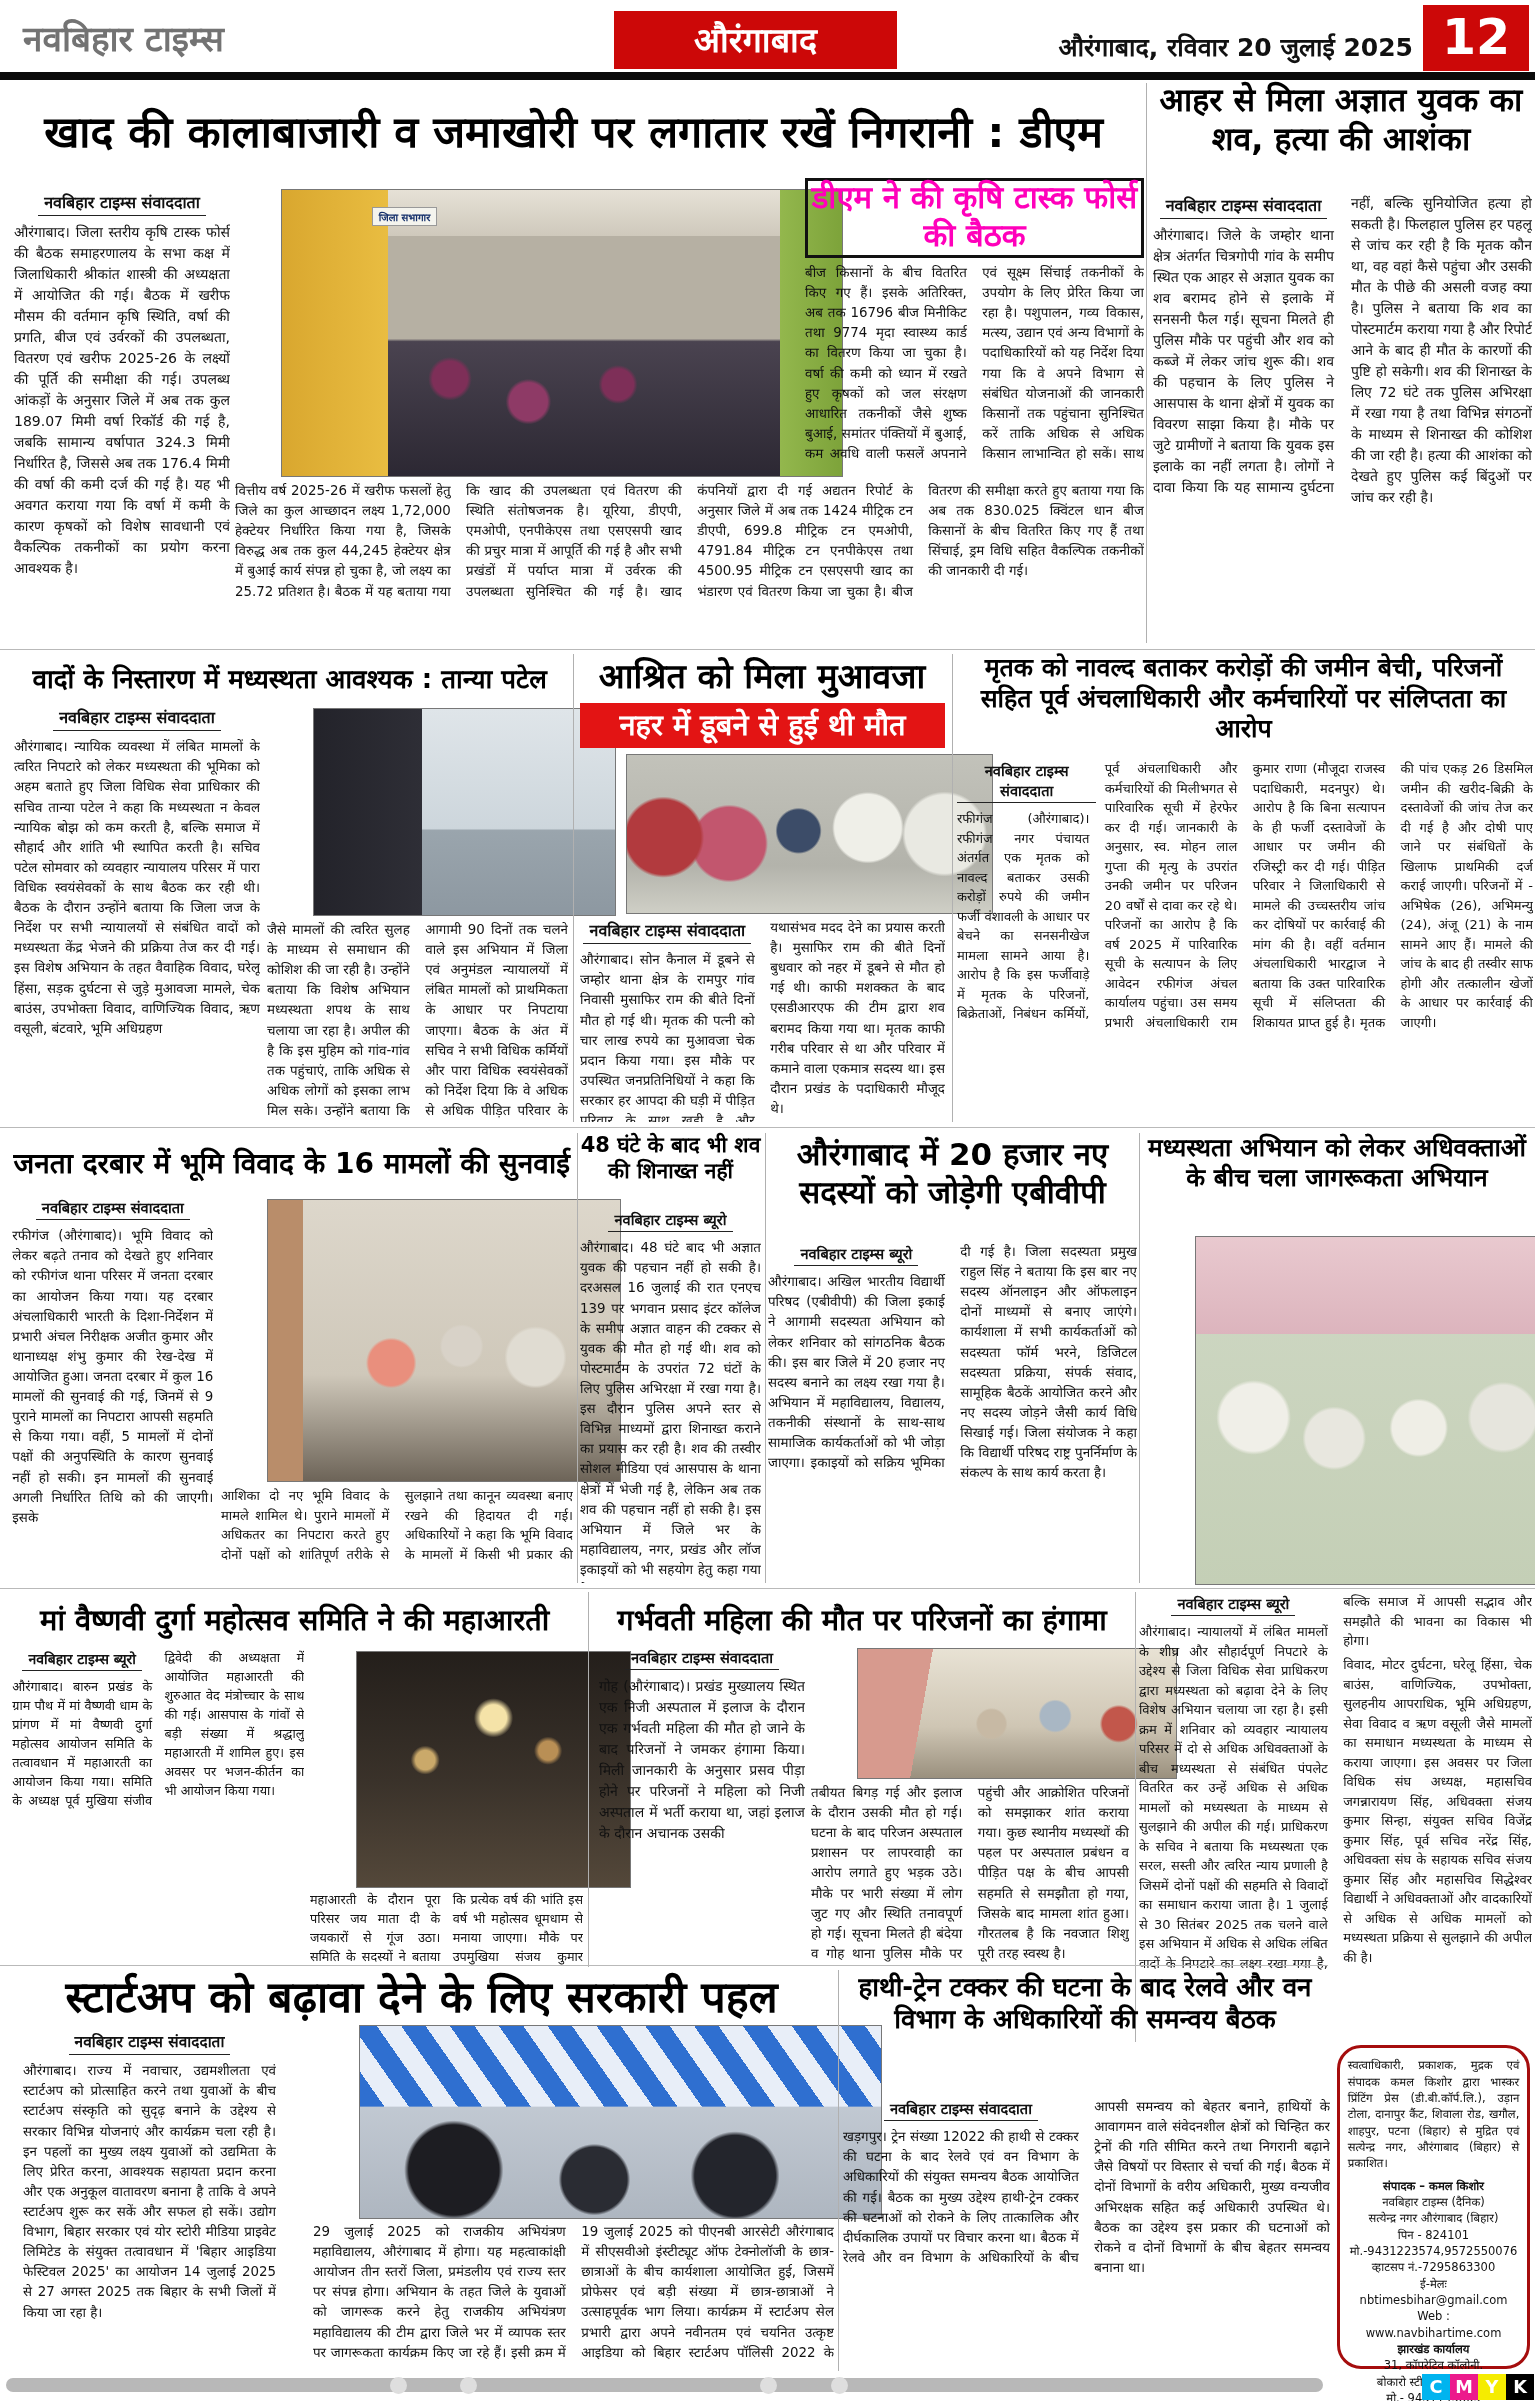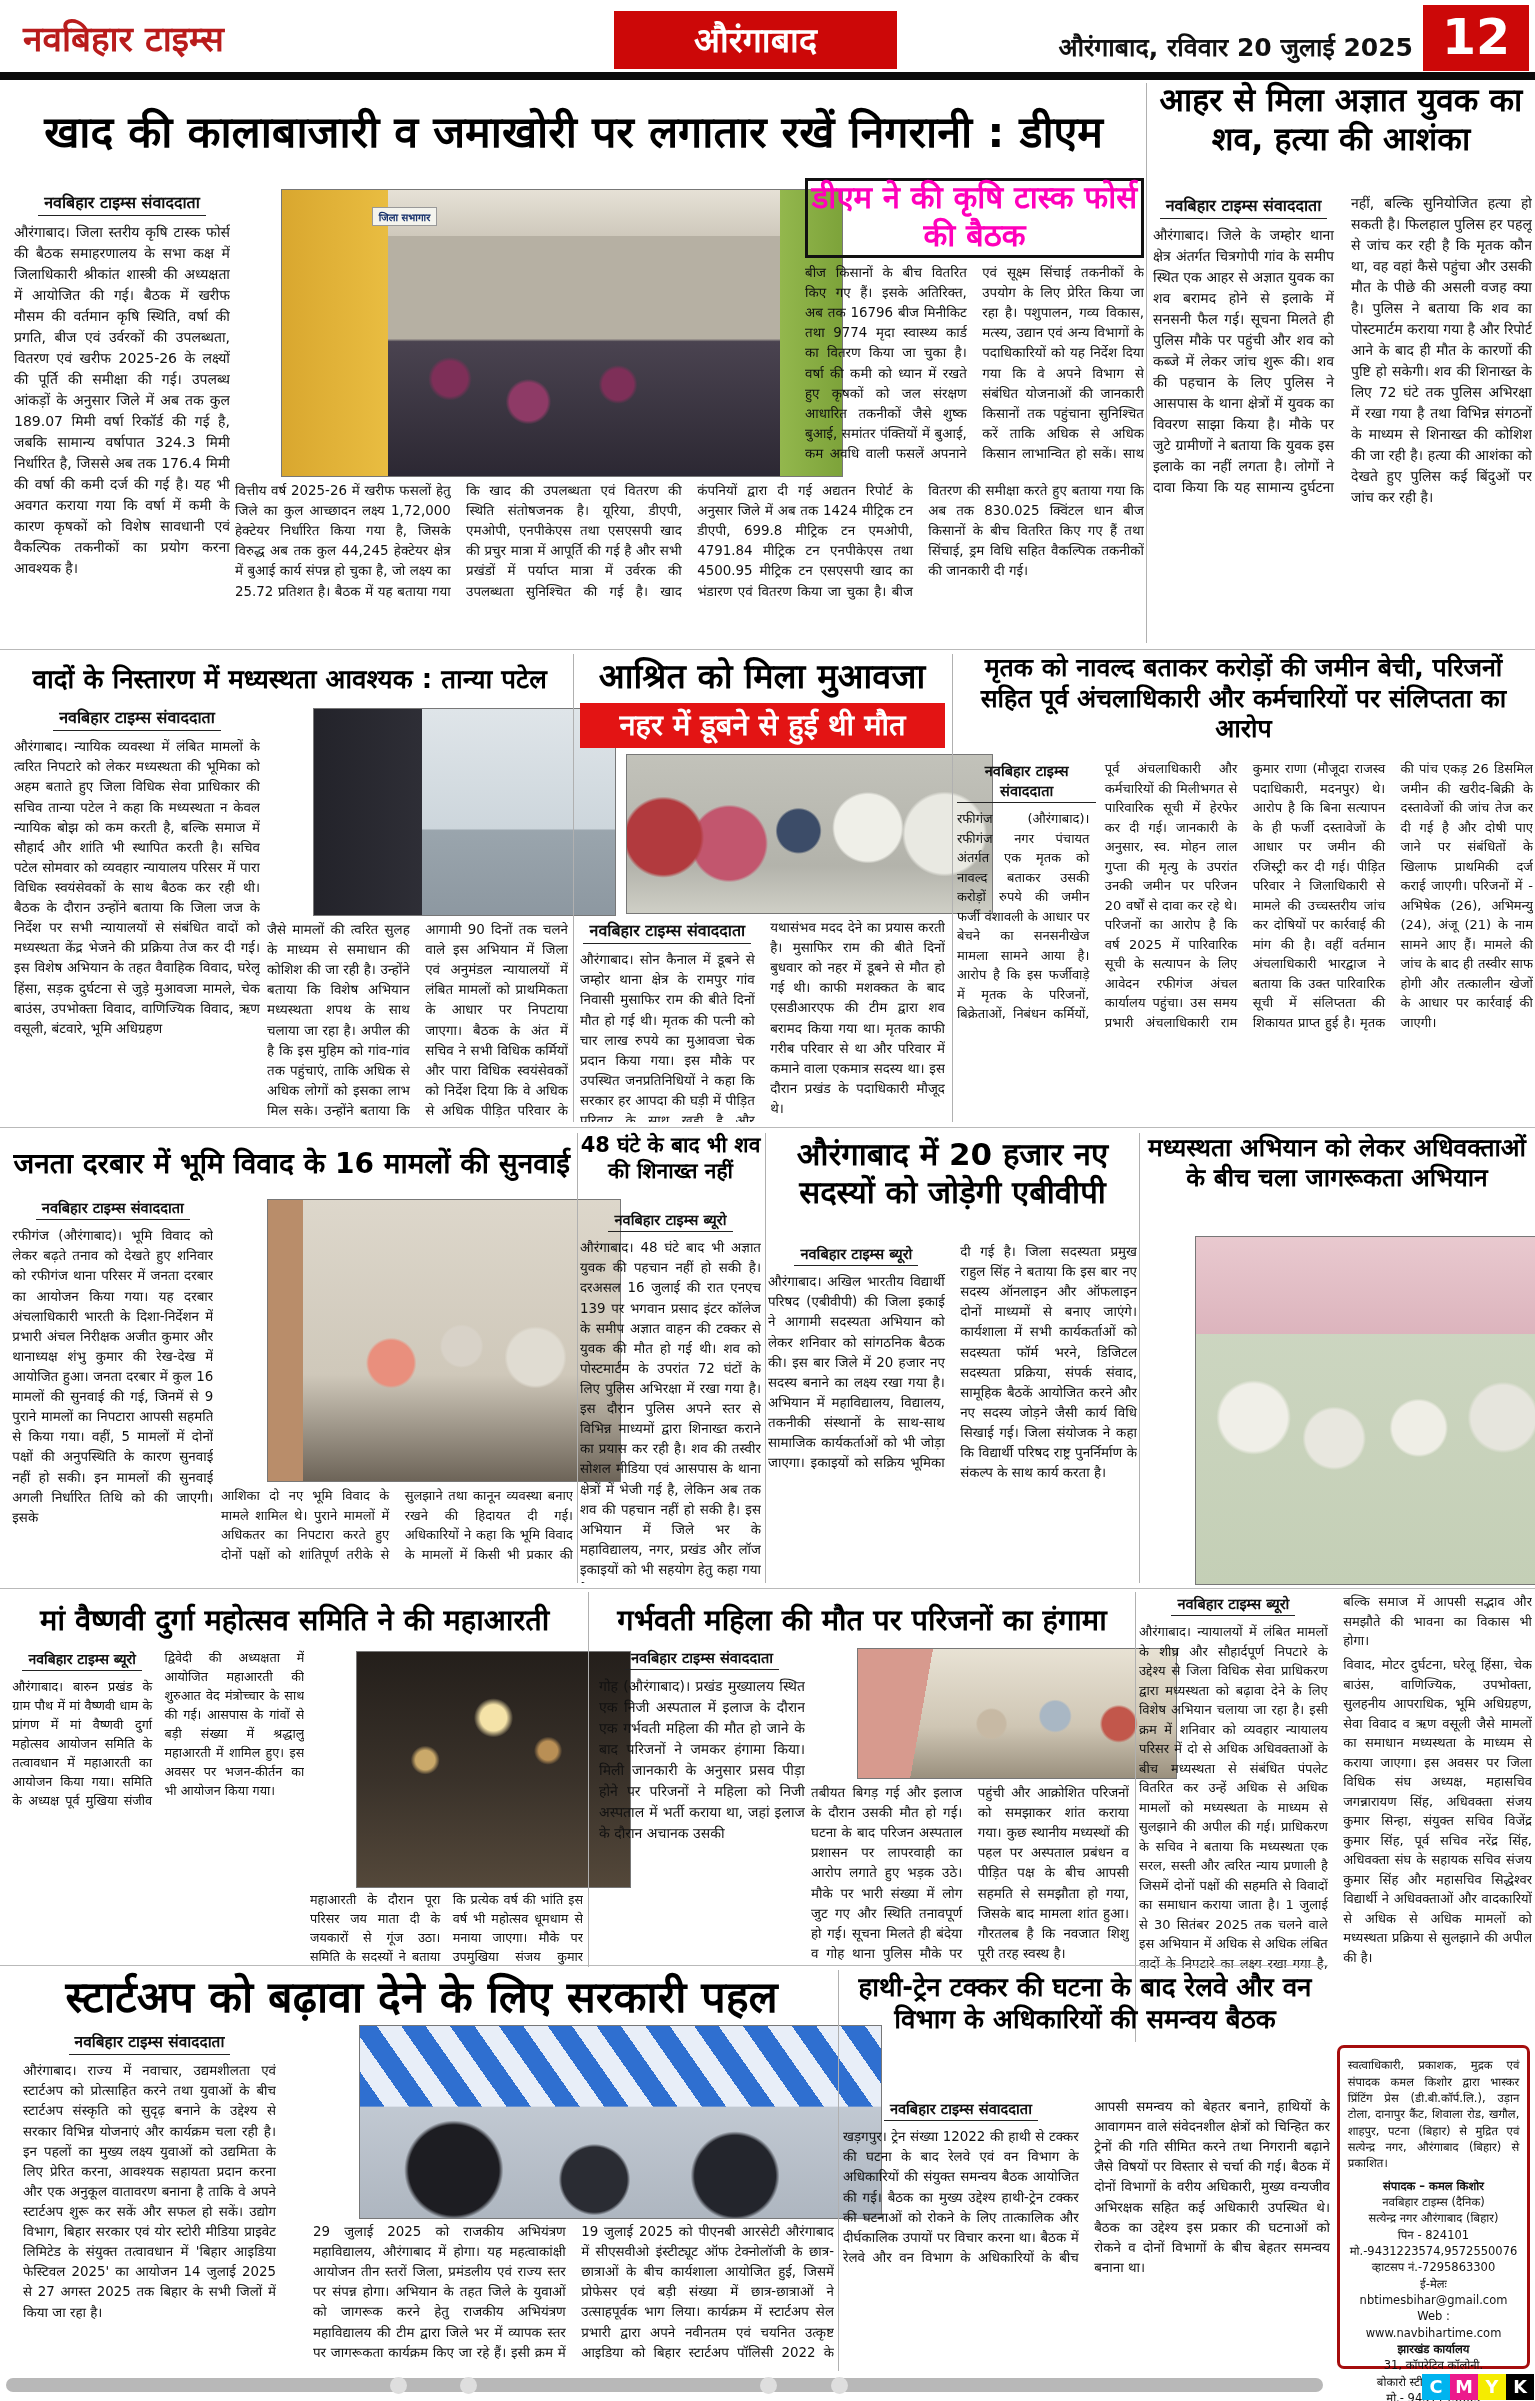--- a/index.html
+++ b/index.html
@@ -8,21 +8,21 @@
   .abs{position:absolute;}
   .hl{font-weight:bold;color:#000;text-align:center;line-height:1.22;}
   .nowrap{white-space:nowrap;overflow:hidden;}
   .byline{display:block;width:max-content;max-width:96%;margin:0 auto 6.1px;
           font-weight:bold;font-size:16px;text-align:center;
           border-bottom:1.5px solid #222;padding:0.8px 6.1px 2.3px;}
   .body{font-size:14px;line-height:1.5;text-align:justify;}
   .cols2{column-count:2;column-gap:15.4px;}
   .cols4{column-count:4;column-gap:15.4px;}
   .clip{overflow:hidden;}
-  .red{color:#b91c1c;}
+  .red{color:#737373;}
   .redbox{background:#cc0808;color:#fff;font-weight:bold;text-align:center;}
   .banner{background:#e31414;color:#fff;font-weight:bold;text-align:center;white-space:nowrap;}
   .pinkbox{border:3.1px solid #111;color:#ff00bb;font-weight:bold;text-align:center;
            display:flex;align-items:center;justify-content:center;line-height:1.25;}
   .photo{background-color:#b6b0a3;border:0.8px solid #777;background-repeat:no-repeat;background-size:100% 100%;margin-left:46px;}
   .hr{background:#b9b9b9;height:0.8px;}
   .vr{background:#b0b0b0;width:0.8px;}
   .rule{background:#0a0a0a;}
 
   .ph-meeting{background-image:
@@ -70,21 +70,21 @@
     radial-gradient(circle at 82% 58%,#c2574b 0 6%,rgba(0,0,0,0) 7%),
     linear-gradient(180deg,#e8e2d4 0%,#cfc6b4 60%,#9a907e 100%);}
   .ph-startup{background-image:
     repeating-linear-gradient(55deg,#2f6fd0 0 20px,#e8eef8 20px 40px),
     radial-gradient(circle at 18% 75%,#1d1d22 0 10%,rgba(0,0,0,0) 11%),
     radial-gradient(circle at 45% 80%,#2a2c33 0 10%,rgba(0,0,0,0) 11%),
     radial-gradient(circle at 72% 78%,#23252c 0 10%,rgba(0,0,0,0) 11%),
     linear-gradient(180deg,#cfd6df 0%,#aeb6c0 100%);
     background-size:100% 42%,100% 100%,100% 100%,100% 100%,100% 100%;}
 
-  .imprint{border:3.8px solid #a50d0d;border-radius:7px;padding:9.2px 7.7px;box-sizing:border-box;
+  .imprint{border:3.8px solid #a50d0d;border-radius:24px;padding:9.2px 7.7px;box-sizing:border-box;
            font-size:11.5px;line-height:1.42;text-align:center;background:#fff;}
   .imprint .para{text-align:justify;margin-bottom:6.1px;}
   .imprint .b{font-weight:bold;}
   .regbar{background:#b8b8b8;border-radius:7.7px;}
   .dot{position:absolute;top:-1.5px;width:17px;height:17px;border-radius:50%;background:#dedede;}
   .cmyk span{display:inline-block;width:28px;height:26px;color:#fff;font-weight:bold;
              font-size:17.7px;text-align:center;line-height:26px;}
   .cmyk .c{background:#00b4ef;} .cmyk .m{background:#ec1a8c;}
   .cmyk .y{background:#f5ec00;} .cmyk .k{background:#000;}
 </style>

